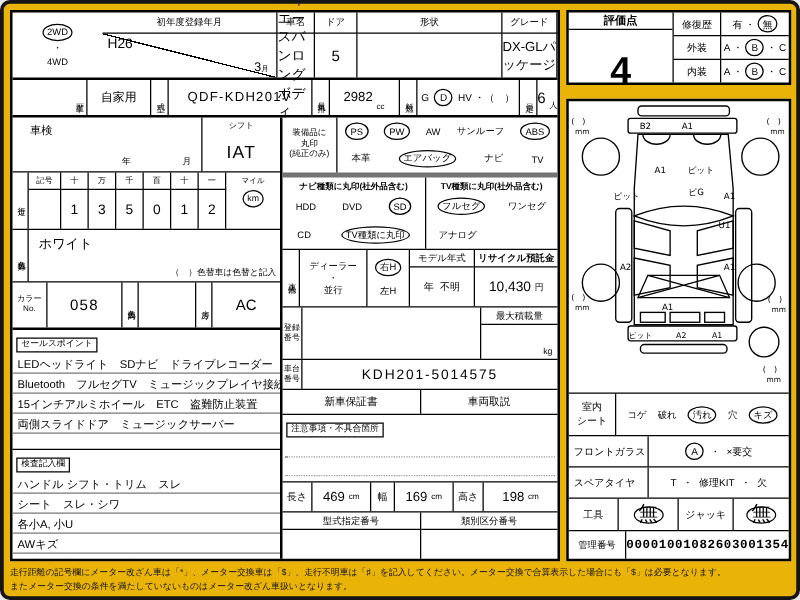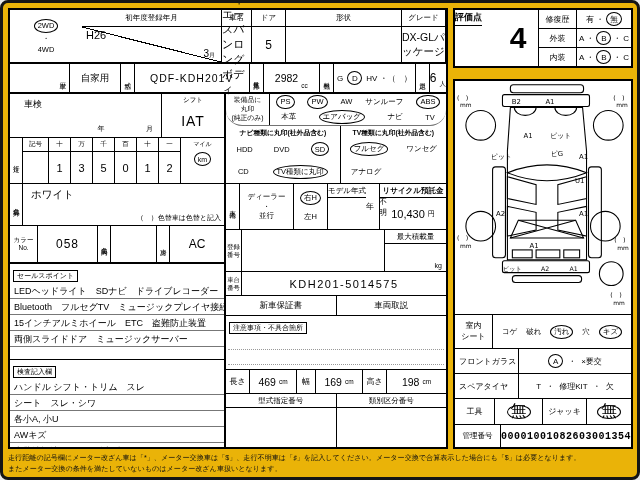--- a/index.html
+++ b/index.html
@@ -59,34 +59,34 @@
 .cnoval{width:60px;display:flex;align-items:center;justify-content:center;font-size:12px;letter-spacing:1px;}
 .v13{width:13px;}
 .blank46{width:46px;}
 .acval{flex:1;display:flex;align-items:center;justify-content:center;font-size:12px;border-right:none;}
 
 .tag{display:inline-block;border:1px solid #000;font-size:7px;padding:0 3px;margin:2px 0 1px 3px;line-height:1.4;}
 .sline{height:16px;line-height:16px;border-bottom:1px solid #777;font-size:9px;padding-left:4px;white-space:nowrap;overflow:hidden;}
 .salesblk{height:95px;flex:none;overflow:hidden;}
 .notesblk{flex:1;border-top:1px solid #000;overflow:hidden;}
 
-.equiprow{height:32px;border-bottom:1px solid #737373;display:flex;flex:none;border-radius:18px;}
+.equiprow{height:48px;border-bottom:4px solid #737373;display:flex;flex:none;}
 .equiplbl{width:44px;border-right:1px solid #000;font-size:6.8px;display:flex;flex-direction:column;align-items:center;justify-content:center;line-height:1.3;}
 .equipitems{flex:1;display:flex;flex-direction:column;}
 .eqrow{flex:1;display:flex;align-items:center;justify-content:space-around;font-size:7.5px;}
 .navtv{height:58px;border-bottom:1px solid #000;display:flex;flex:none;}
 .navcol{flex:1.08;border-right:1px solid #000;display:flex;flex-direction:column;}
 .tvcol{flex:1;display:flex;flex-direction:column;}
 .nthead{font-size:6.8px;text-align:center;padding-top:2px;font-weight:bold;}
 .ntrow{flex:1;display:flex;align-items:center;justify-content:space-around;font-size:7.5px;}
 .importrow{height:46px;border-bottom:1px solid #000;display:flex;flex:none;}
 .implbl{width:14px;border-right:1px solid #000;}
 .dealercell{width:54px;border-right:1px solid #000;font-size:7.5px;display:flex;flex-direction:column;align-items:center;justify-content:center;line-height:1.25;}
 .hcell{width:34px;border-right:1px solid #000;display:flex;flex-direction:column;align-items:center;justify-content:space-evenly;font-size:7.5px;}
-.mycell{width:52px;border-right:1px solid #000;display:flex;flex-direction:row;}
+.mycell{width:52px;border-right:1px solid #000;display:flex;flex-direction:column;}
 .mycell .hd{height:14px;flex:none;}
 .myval{flex:1;display:flex;align-items:center;justify-content:center;gap:5px;font-size:8px;}
 .reccell{flex:1;display:flex;flex-direction:column;}
 .reccell .hd{height:14px;flex:none;border-bottom:1px solid #000;}
 .recval{flex:1;display:flex;align-items:center;justify-content:center;font-size:11px;gap:3px;}
 .recval small{font-size:7px;}
 .regrow{height:42px;border-bottom:1px solid #000;display:flex;flex:none;}
 .regl{width:16px;border-right:1px solid #000;font-size:6.5px;text-align:center;display:flex;align-items:center;justify-content:center;line-height:1.2;}
 .regblank{flex:1;}
 .loadcell{width:62px;border-left:1px solid #000;display:flex;flex-direction:column;position:relative;}
@@ -107,21 +107,21 @@
 .w48{width:47px;}
 .w20{width:19px;}
 .dimlast{flex:1;border-right:none;}
 .typerow{flex:1;display:flex;min-height:0;}
 .typecell{flex:1;display:flex;flex-direction:column;border-right:1px solid #000;}
 .typecell:last-child{border-right:none;}
 .typecell .hd{height:14px;flex:none;}
 .typeval{flex:1;}
 
 .evalbox{height:60px;border:2px solid #000;display:flex;margin-bottom:11px;flex:none;background:#fff;}
-.evleft{width:84px;border-right:1px solid #000;display:flex;gap:16px;}
+.evleft{width:84px;border-right:1px solid #000;display:flex;flex-direction:column;gap:16px;}
 .evhead{height:16px;border-bottom:1px solid #000;display:flex;align-items:center;justify-content:center;font-size:9px;font-weight:bold;}
 .evscore{flex:1;display:flex;align-items:center;justify-content:center;font-size:30px;font-weight:bold;}
 .evright{flex:1;display:flex;flex-direction:column;}
 .evrow{flex:1;display:flex;border-bottom:1px solid #000;align-items:stretch;}
 .evrow:last-child{border-bottom:none;}
 .evlbl{width:38px;border-right:1px solid #000;display:flex;align-items:center;justify-content:center;font-size:8px;}
 .evval{flex:1;display:flex;align-items:center;justify-content:center;gap:2px;font-size:8px;}
 .mainbox{flex:1;border:2px solid #000;display:flex;flex-direction:column;background:#fff;min-height:0;}
 .diagram{height:234px;border-bottom:1px solid #000;flex:none;}
 svg text{font-family:"DejaVu Sans",sans-serif;fill:#000;}

